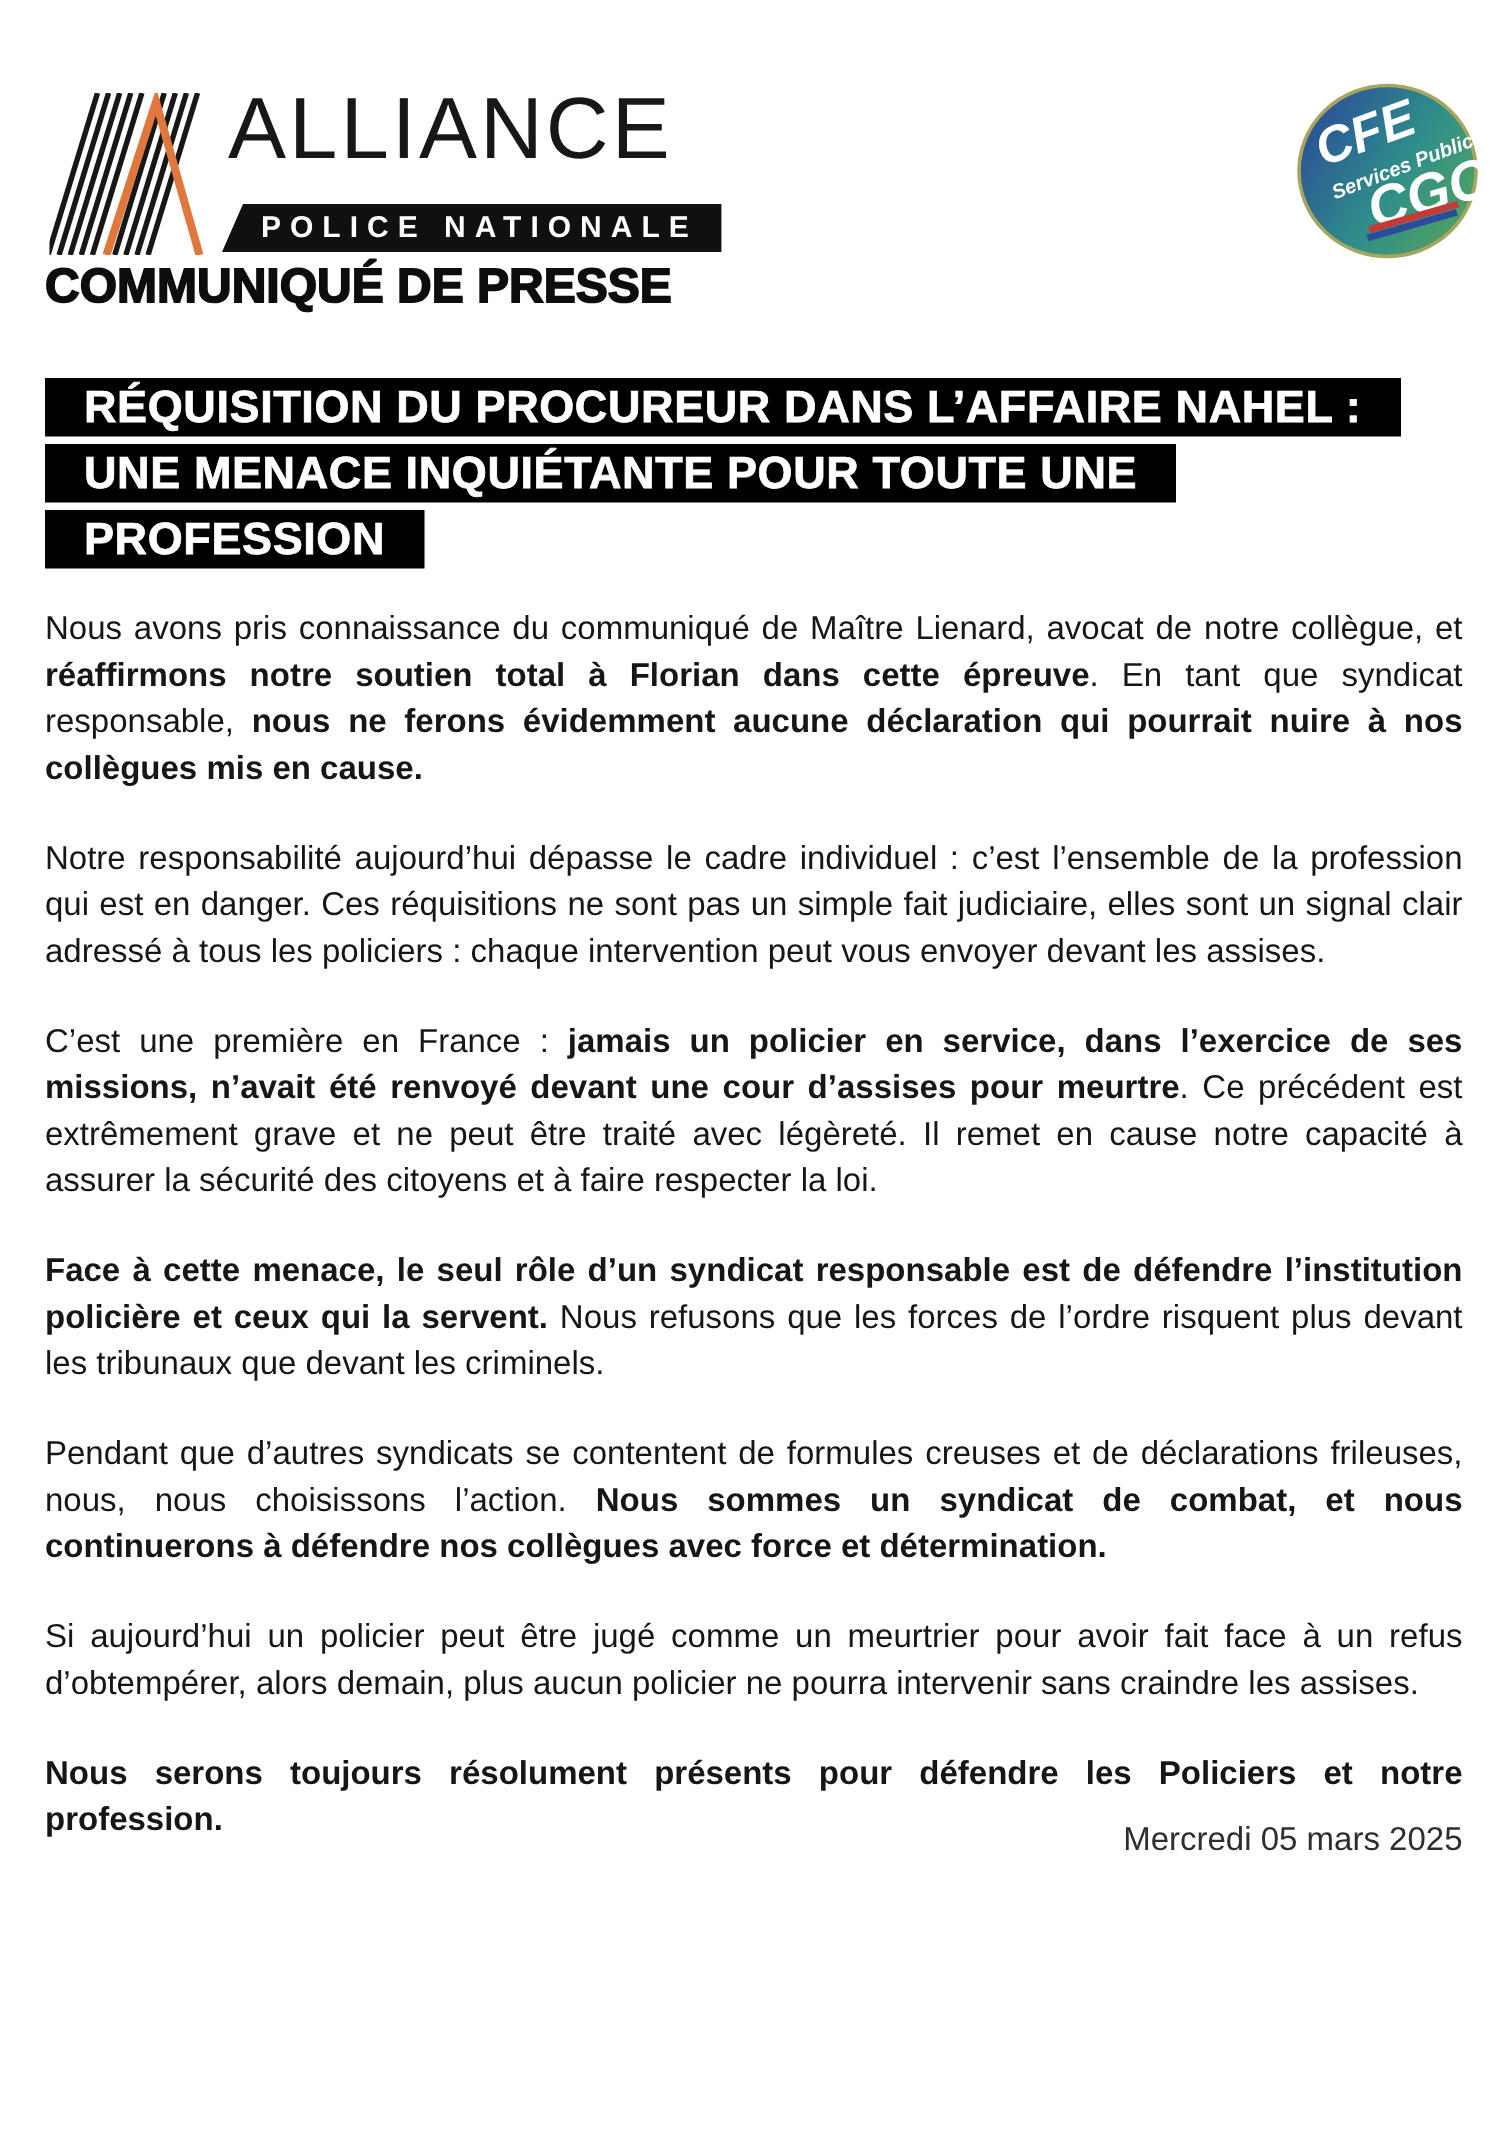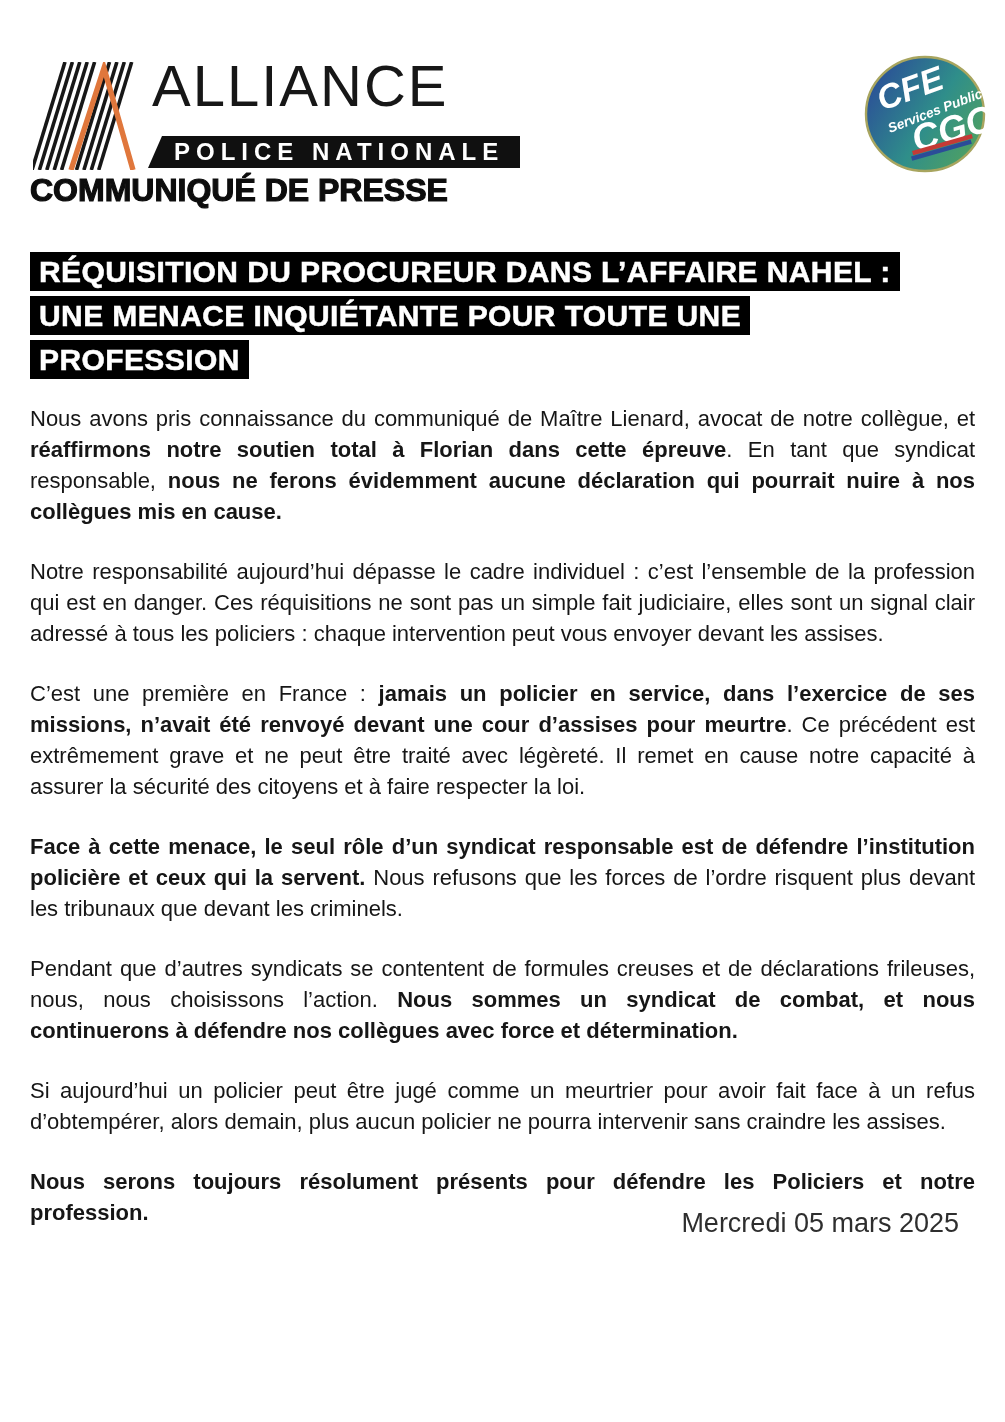--- a/index.html
+++ b/index.html
@@ -4,38 +4,38 @@
 <style>
   html,body{margin:0;padding:0;background:#ffffff;}
   body{width:1005px;height:1422px;font-family:"Liberation Sans",sans-serif;color:#141414;overflow:hidden;}
   .page{position:relative;width:1005px;height:1254px;box-sizing:border-box;padding:0 30px;background:#fff;overflow:hidden;}
 
   
   .header{position:relative;height:252px;}
   .logo-mark{position:absolute;left:3px;top:62px;width:104px;height:108px;}
   .brand-name{position:absolute;left:122px;top:56px;font-size:58px;line-height:60px;font-weight:400;letter-spacing:2px;color:#171717;}
   .banner{position:absolute;left:118px;top:136px;background:#101010;color:#fff;
-          font-size:24px;font-weight:bold;letter-spacing:6px;line-height:32px;height:32px;
+          font-size:20px;font-weight:bold;letter-spacing:6px;line-height:32px;height:32px;
           padding:0 16px 0 26px;clip-path:polygon(14px 0,100% 0,100% 100%,0 100%);}
   .doc-type{position:absolute;left:0;top:172px;font-size:32px;font-weight:bold;letter-spacing:0;
             color:#0d0d0d;-webkit-text-stroke:1.2px #0d0d0d;}
   .badge{position:absolute;left:834px;top:55px;width:122px;height:118px;}
 
   
   .headline{margin-top:0;}
   .hl-bar{display:table;background:#000;color:#fff;font-weight:bold;font-size:30px;line-height:37px;
-          padding:1px 9px;margin:0 0 5px 0;letter-spacing:.4px;-webkit-text-stroke:.5px #fff;white-space:nowrap;}
+          padding:1px 26px;margin:0 0 5px 0;letter-spacing:.4px;-webkit-text-stroke:.5px #fff;white-space:nowrap;}
 
   
   .body-text{margin-top:24px;}
   .para{font-size:22px;line-height:31px;text-align:justify;margin:0 0 29px 0;color:#161616;}
   .para b{font-weight:bold;}
   .bullet-row{display:flex;align-items:flex-start;margin-top:41px;font-size:22px;line-height:31px;font-weight:bold;}
   .bullet-marker{width:22px;flex:0 0 22px;font-size:17px;line-height:31px;padding-left:4px;font-weight:400;}
-  .date{position:absolute;right:46px;bottom:15px;font-size:27px;color:#2e2e2e;margin-left:33px;}
+  .date{position:absolute;right:30px;bottom:15px;font-size:22px;color:#2e2e2e;margin-left:33px;}
 </style>
 </head>
 <body>
 
 <div class="page">
 
   <div class="header">
 
     <svg class="logo-mark" viewBox="0 0 104 108" aria-hidden="true">
       <g stroke="#171717" stroke-width="3.6">

